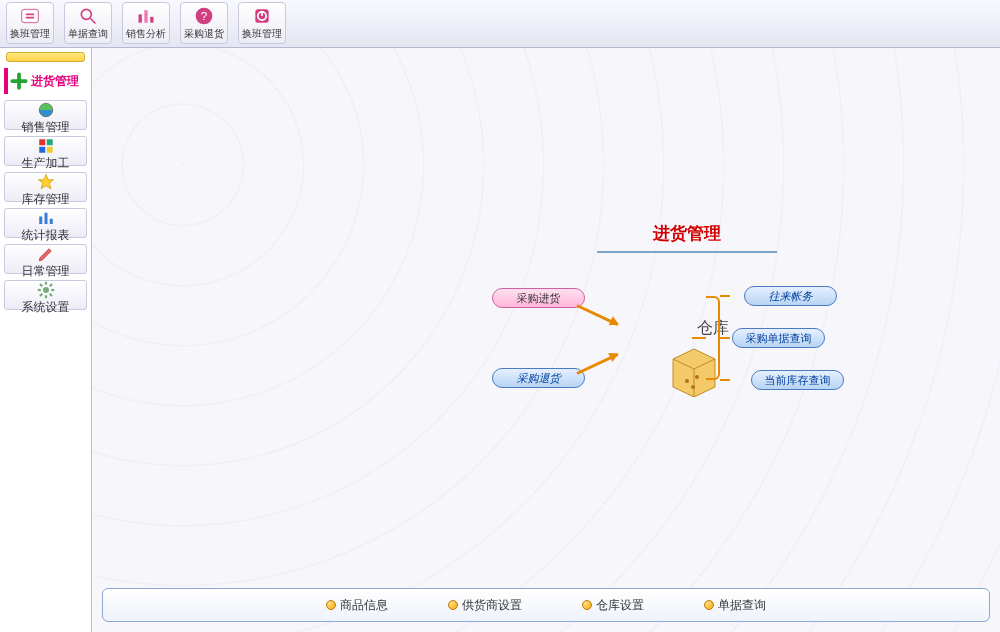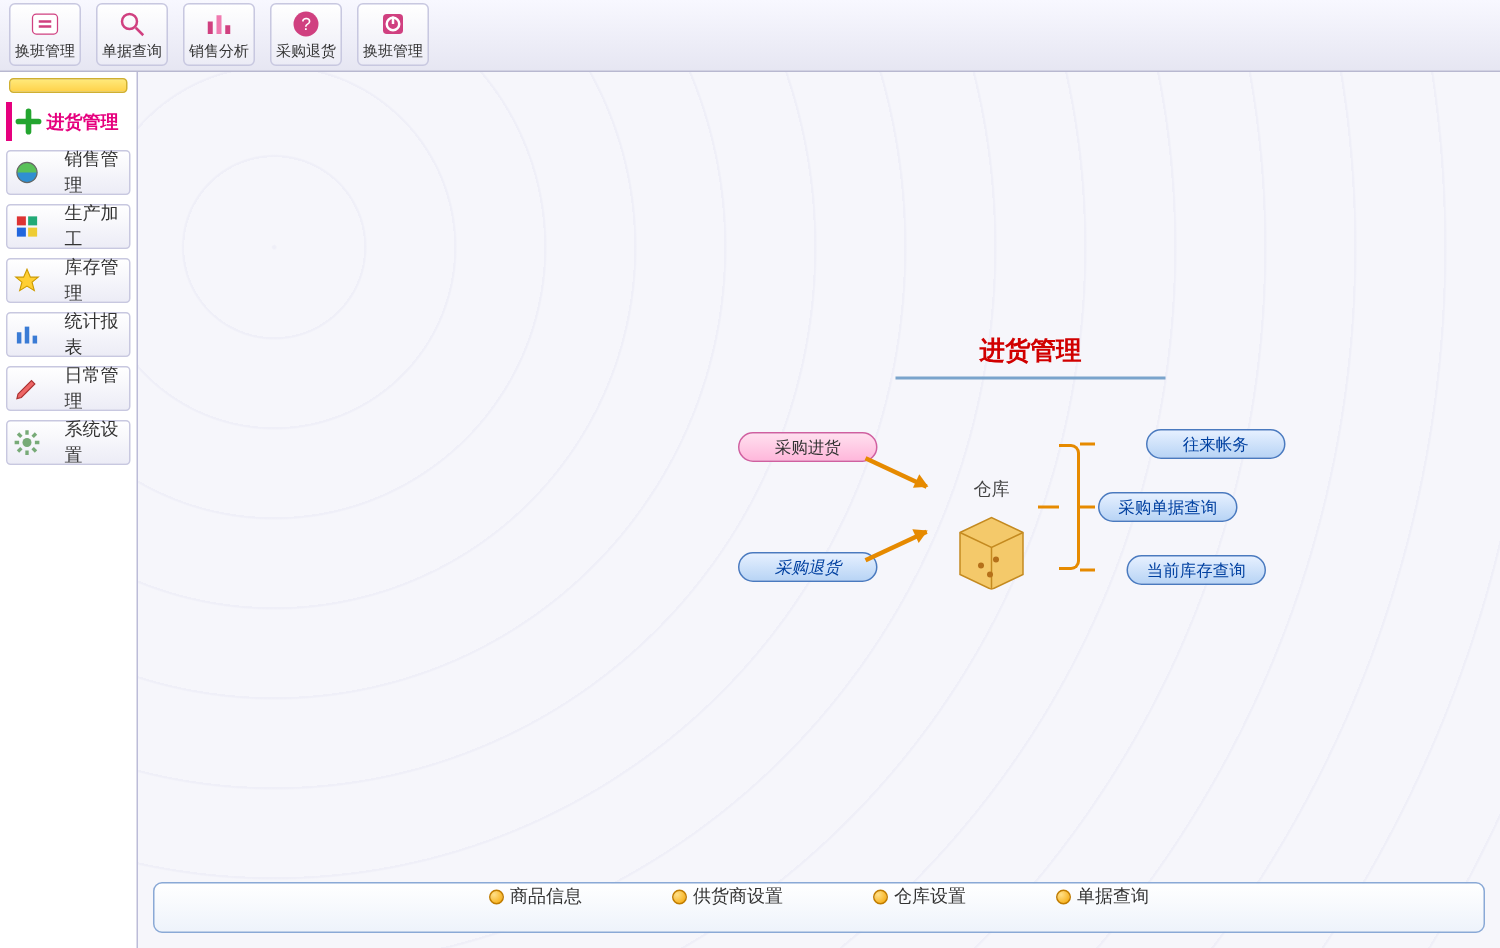--- a/index.html
+++ b/index.html
@@ -33,22 +33,22 @@
 .side-active {
   margin: 0 4px 6px 4px; padding: 4px 2px;
   border-left: 4px solid #e6007e;
   background: #fff; display:flex; align-items:center; gap:3px;
   font-size: 12px; font-weight: bold; color:#e6007e;
 }
 .side-item {
   margin: 0 4px 6px 4px; height: 30px; padding: 0 4px;
   border: 1px solid #c8c8e0; border-radius: 3px;
   background: linear-gradient(#ffffff,#ececf6);
-  display: flex; align-items: center; gap: 16px;
-  font-size: 12px; color:#333; cursor:pointer;
+  display: flex; align-items: center; gap: 0;
+  font-size: 12px; color:#333; cursor:pointer;flex-direction:column;
 }
 .side-ico { width:18px; height:18px; flex:none; }
 
 
 .main {
   position: absolute; left: 92px; right: 0; top: 48px; bottom: 0;
   background:
     repeating-radial-gradient(circle at 10% 20%, rgba(200,200,230,.15) 0, rgba(200,200,230,.15) 1px, transparent 2px, transparent 60px),
     #f6f6fb;
 }
@@ -62,22 +62,22 @@
 .pill {
   position:absolute; width:93px; height:20px; border-radius:10px;
   font-size:11px; display:flex; align-items:center; justify-content:center;
   border:1px solid #4a7abf; cursor:pointer;
 }
 .pill-pink { background: linear-gradient(#ffe0ef,#ffb7db); border-color:#d060a0; color:#333; }
 .pill-blue { background: linear-gradient(#e6f0ff,#b8d4f5); color:#0040a0; }
 
 
 .warehouse {
-  position:absolute; left:534px; top:270px; width:70px; text-align:center;
-  font-size:12px; color:#444;
+  position:absolute; left:567px; top:270px; width:70px; text-align:right;
+  font-size:16px; color:#444;
 }
 .box3d {
   width:54px; height:54px; margin:4px auto 0 auto; position:relative;
 }
 
 
 .arrow {
   position:absolute; background:#e68a00; height:3px;
 }
 .arrow::after {
@@ -88,21 +88,21 @@
 
 .bracket {
   position:absolute; border:2px solid #e68a00; border-left:none;
 }
 
 
 .bottom-bar {
   position:absolute; left:10px; right:10px; bottom:10px; height:34px;
   border:1px solid #8aa9d6; border-radius:6px;
   background: linear-gradient(#ffffff,#eef3fb);
-  display:flex; align-items:flex-start; justify-content:center; gap:60px;
+  display:flex; align-items:center; justify-content:center; gap:60px;
   font-size:12px; color:#333;
 }
 .bottom-link { display:flex; align-items:center; gap:4px; cursor:pointer; }
 .dot { width:10px; height:10px; border-radius:50%; background:radial-gradient(circle at 30% 30%, #ffe08a, #f5a500); border:1px solid #c07c00; }
 </style>
 </head>
 <body>
 
 <div class="toolbar">
   <div class="toolbar-btn">
@@ -236,21 +236,21 @@
       </svg>
     </div>
   </div>
 
   <div class="bracket" style="left:614px; top:248px; width:14px; height:84px; border-radius:0 6px 6px 0;"></div>
   <div style="position:absolute; left:600px; top:289px; width:14px; height:2px; background:#e68a00;"></div>
   <div style="position:absolute; left:628px; top:247px; width:10px; height:2px; background:#e68a00;"></div>
   <div style="position:absolute; left:628px; top:289px; width:10px; height:2px; background:#e68a00;"></div>
   <div style="position:absolute; left:628px; top:331px; width:10px; height:2px; background:#e68a00;"></div>
 
-  <div class="pill pill-blue" style="left:672px; top:238px;">
+  <div class="pill pill-blue" style="left:652px; top:238px;font-style:italic;">
     <span>往来帐务</span>
   </div>
   <div class="pill pill-blue" style="left:640px; top:280px;">
     <span>采购单据查询</span>
   </div>
   <div class="pill pill-blue" style="left:640px; top:322px;margin-left:19px;">
     <span>当前库存查询</span>
   </div>
 
   <div class="bottom-bar">

